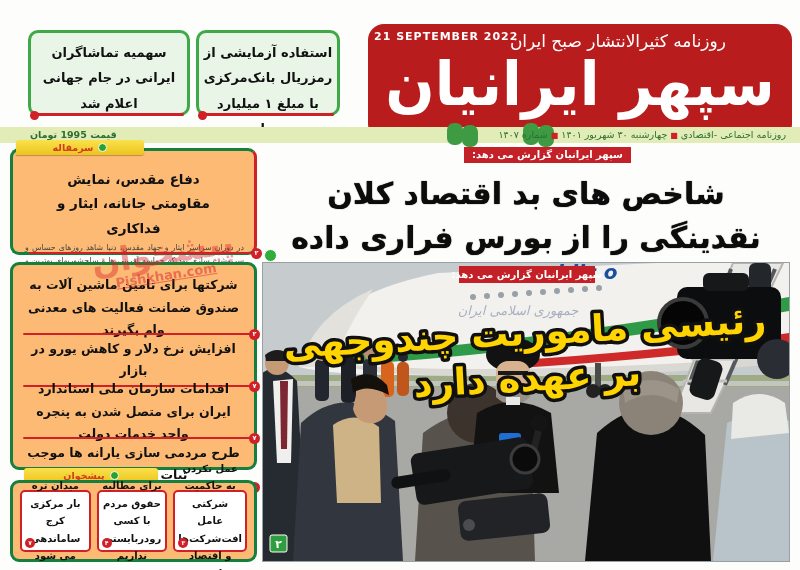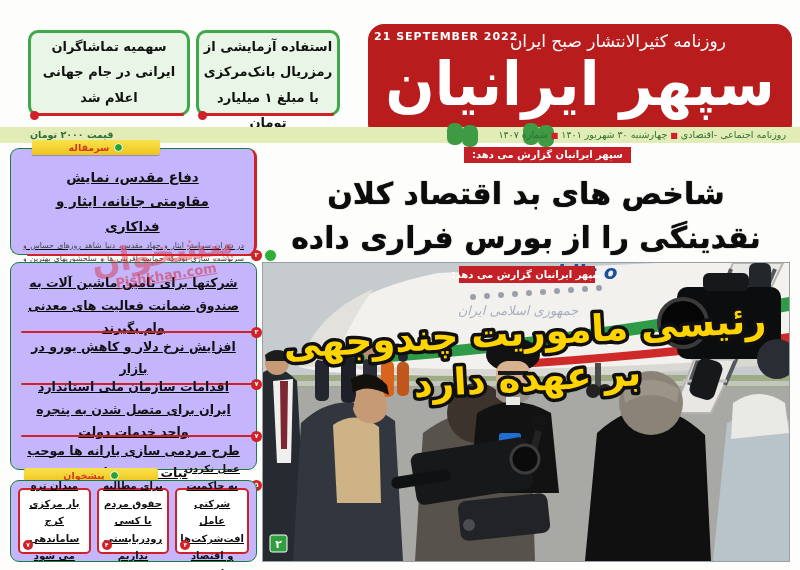--- a/index.html
+++ b/index.html
@@ -10,45 +10,45 @@
 
   
   .masthead{left:368px;top:24px;width:424px;height:116px;background:#b91c1c;border-radius:16px;}
   .m-date{left:6px;top:6px;color:#fff;font-size:11px;font-weight:bold;letter-spacing:1px;}
   .m-tagline{right:66px;top:7px;color:#fff;font-size:17px;}
   .m-title{left:0;right:0;top:26px;text-align:center;color:#fff;font-size:58px;font-weight:bold;
            transform:scaleY(1.05);letter-spacing:-2px;white-space:nowrap;}
 
   
   .teaser{top:30px;height:86px;background:#e9f5e6;border:3px solid #3fa94a;border-radius:10px;
-          text-align:center;font-weight:bold;font-size:13px;line-height:1.95;color:#111;padding-top:1px;box-sizing:border-box;}
+          text-align:center;font-weight:bold;font-size:13px;line-height:1.95;color:#111;padding-top:7px;box-sizing:border-box;}
   .teaser .t-rule{position:absolute;left:3px;right:3px;bottom:-3px;height:3px;background:#cf2127;border-radius:2px;}
   .teaser .t-dot{position:absolute;left:-1px;bottom:-7px;width:9px;height:9px;border-radius:50%;background:#cf2127;}
   .teaser1{left:28px;width:162px;}
   .teaser2{left:196px;width:144px;}
 
   
   .strip{left:0;top:127px;width:800px;height:16px;background:#e2ecb6;}
   .price{left:30px;top:129px;font-size:9.5px;font-weight:bold;color:#2c6e34;}
   .infobar{right:14px;top:129px;font-size:9.5px;font-weight:normal;color:#2c6e34;}
   .infobar .sq{color:#cf2127;font-size:8px;padding:0 3px;}
   .blob{top:123px;width:16px;height:22px;background:#3f9a44;border-radius:7px;}
 
   
   .ybox-tab{height:15px;background:linear-gradient(#f9e14b,#edc41e);border-radius:3px 3px 3px 0;
             display:flex;align-items:center;justify-content:center;gap:5px;padding:0 8px;
             font-size:9.5px;font-weight:bold;color:#d23b22;box-shadow:0 1px 1px rgba(0,0,0,.25);}
   .ybox-tab .gdot{width:7px;height:7px;border-radius:50%;background:#27a22f;border:1px solid #fff;}
-  .gray-box{background:#c4b5fd;border:1px solid #15803d;border-radius:9px;text-decoration:underline;}
+  .gray-box{background:#fdba74;border:3px solid #15803d;border-radius:9px;}
   .rule{position:absolute;left:10px;right:-1px;height:2.5px;background:#cf2127;border-radius:2px;}
   .ndot{position:absolute;right:-6px;width:11px;height:11px;border-radius:50%;background:#cf2127;
         color:#fff;font-size:6.5px;line-height:11px;text-align:center;font-weight:bold;}
 
   .editorial{left:10px;top:148px;width:247px;height:107px;border-right:3px solid #cf2127;box-sizing:border-box;}
-  .ed-tab{left:32px;top:140px;width:112px;}
+  .ed-tab{left:16px;top:140px;width:112px;}
   .ed-title{text-align:center;font-weight:bold;font-size:13.5px;line-height:1.8;color:#111;margin-top:16px;}
   .ed-byline{text-align:center;font-size:7.5px;color:#666;margin-top:1px;}
   .ed-excerpt{font-size:7.8px;color:#444;line-height:1.65;text-align:justify;padding:2px 10px 0 12px;direction:rtl;}
   .ed-rule{left:16px;right:-3px;bottom:-2px;height:2.5px;background:#cf2127;position:absolute;border-radius:2px;}
   .ed-dot{right:-8px;bottom:-7px;}
 
   .lh-box{left:10px;top:262px;width:247px;height:208px;box-sizing:border-box;padding-top:17px;}
   .lh-item{position:relative;height:52px;display:flex;align-items:center;justify-content:center;}
   .lh-text{text-align:center;font-weight:bold;font-size:12.5px;line-height:1.8;color:#111;padding:0 14px;}
   .lh-item .rule{bottom:-1px;}
@@ -99,21 +99,21 @@
   <span>استفاده آزمایشی از رمزریال بانک‌مرکزی با مبلغ ۱ میلیارد تومان</span>
   <div class="t-rule"></div>
   <div class="t-dot"></div>
 </div>
 
 <div class="abs strip"></div>
 <div class="abs blob" style="left:447px;"></div>
 <div class="abs blob" style="left:462px;top:125px;"></div>
 <div class="abs blob" style="left:523px;"></div>
 <div class="abs blob" style="left:538px;top:125px;"></div>
-<div class="abs price rtl">قیمت ۲۰۰۰ تومان</div>
+<div class="abs price rtl">قیمت 1995 تومان</div>
 <div class="abs infobar rtl">
   <span>روزنامه اجتماعی -اقتصادی</span><span class="sq">■</span><span>چهارشنبه ۳۰ شهریور ۱۴۰۱</span><span class="sq">■</span><span>شماره ۱۴۰۷</span>
 </div>
 
 <div class="abs gray-box editorial">
   <div class="ed-title rtl" style="padding:0 30px;">دفاع مقدس، نمایش مقاومتی جانانه، ایثار و فداکاری</div>
   <div class="ed-excerpt">در دوران سراسر ایثار و جهاد مقدس، دنیا شاهد روزهای حساس و سرنوشت سازی بود که حماسه آفرینی ها و سلحشوریهای بهترین و دلیرترین فرزندان این مرز و بوم را به نمایش گذاشت...</div>
   <div class="ed-rule"></div>
   <div class="ndot ed-dot">۲</div>
 </div>

